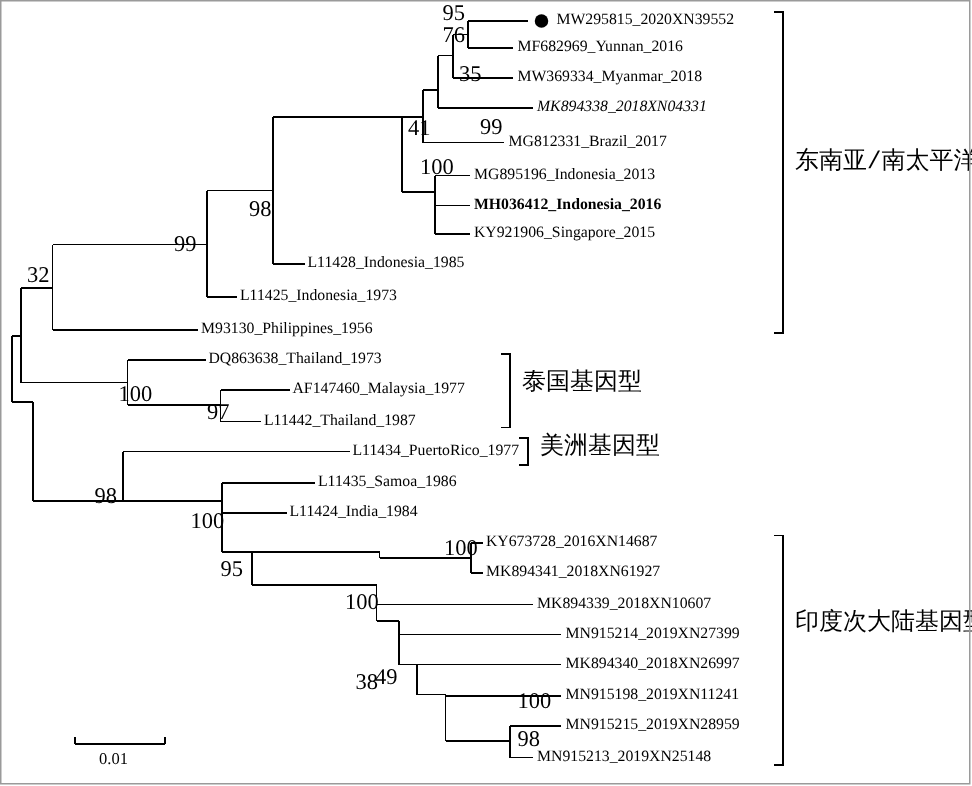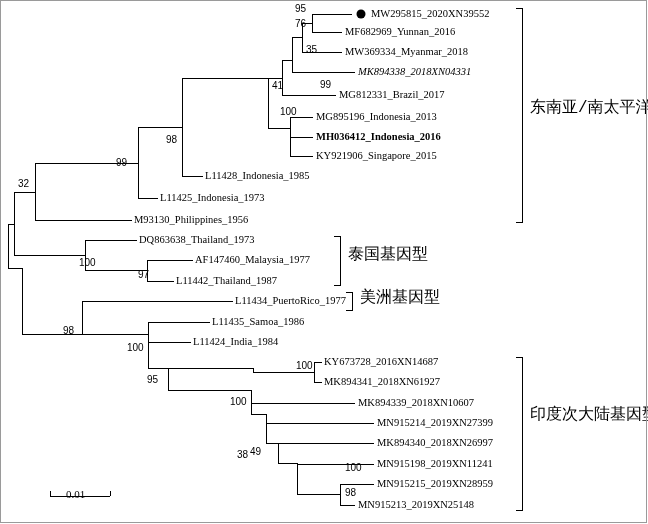--- a/index.html
+++ b/index.html
@@ -27,22 +27,22 @@
   .tip-label {
     position: absolute;
     font-family: "Liberation Serif", serif;
     font-size: 10.5px;
     color: #000000;
     white-space: nowrap;
     line-height: 11px;
   }
   .support-label {
     position: absolute;
-    font-family: Liberation Sans, sans-serif;
-    font-size: 10px;
+    font-family: Liberation Serif, serif;
+    font-size: 15px;
     color: #000000;
     white-space: nowrap;
     line-height: 10px;
   }
   .clade-label {
     position: absolute;
     font-family: Liberation Mono, monospace;
     font-size: 16px;
     color: #000000;
     white-space: nowrap;
@@ -240,16 +240,16 @@
   <div class="support-label" style="left:237px; top:427px;margin-top:23px;">38</div>
   <div class="support-label" style="left:250px; top:447px;">49</div>
   <div class="support-label" style="left:345px; top:463px;">100</div>
   <div class="support-label" style="left:345px; top:488px;">98</div>
 
   <div class="clade-label" style="left:530px; top:102px;">东南亚/南太平洋基因型</div>
   <div class="clade-label" style="left:348px; top:249px;">泰国基因型</div>
   <div class="clade-label" style="left:360px; top:292px;">美洲基因型</div>
   <div class="clade-label" style="left:530px; top:409px;">印度次大陆基因型</div>
 
-  <div class="scale-label" style="left:66px; top:488px;">0.01</div>
+  <div class="scale-label" style="left:66px; top:500px;">0.01</div>
 
   <div class="border-frame"></div>
 </div>
 
 </body></html>

